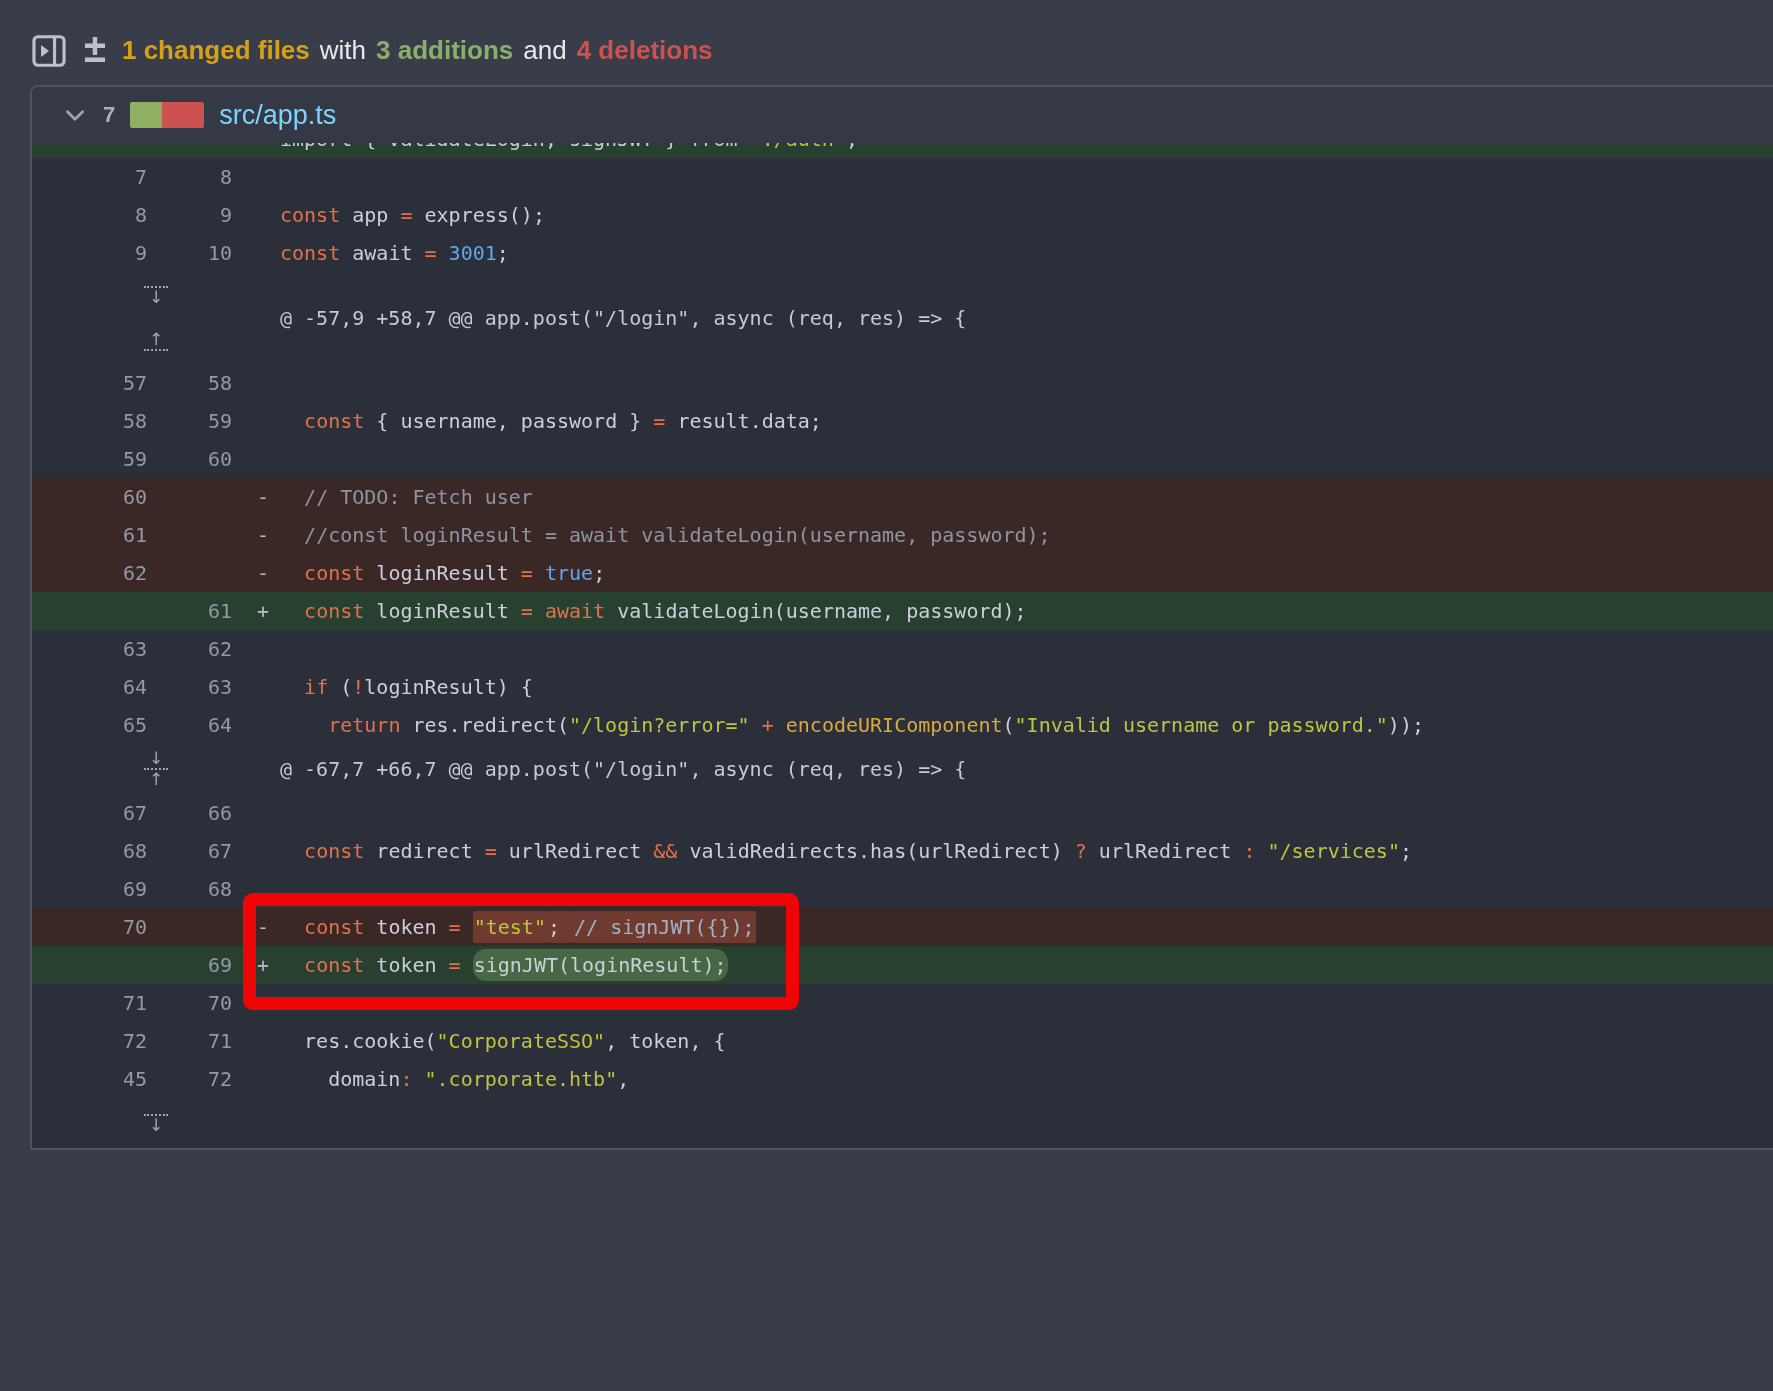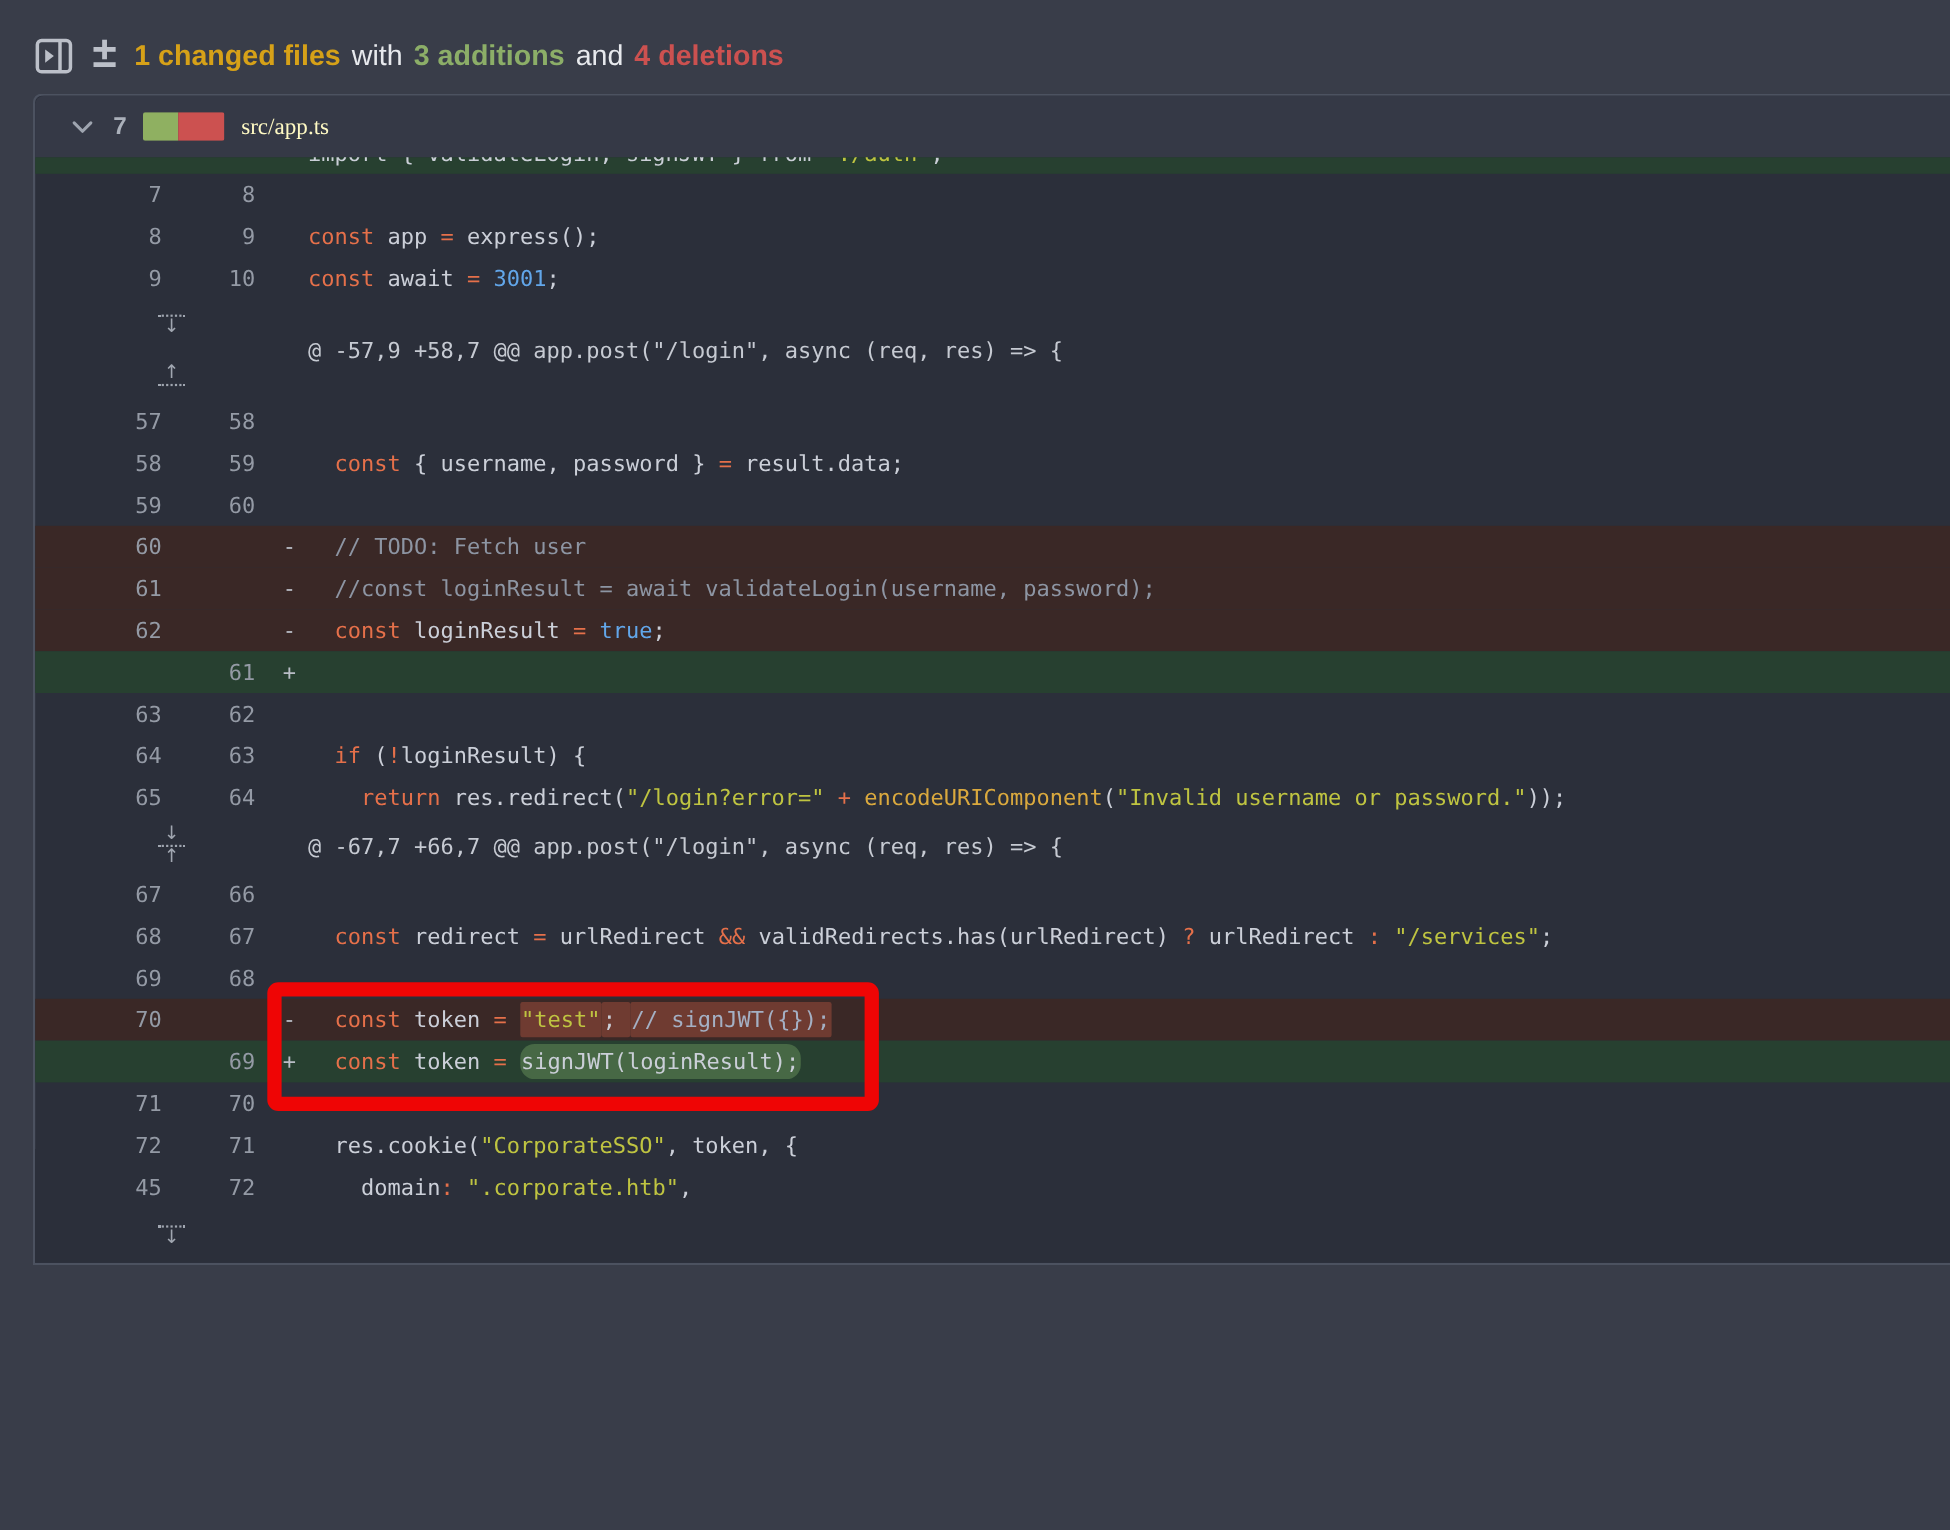--- a/index.html
+++ b/index.html
@@ -19,21 +19,21 @@
   .diff-box { margin-left:30px; background:#2b2f3a; border-left:2px solid #4c5260;
               border-top:2px solid #4c5260; border-bottom:2px solid #4c5260;
               border-top-left-radius:8px; width:1743px; }
   .file-header { height:56px; background:#353946; display:flex; align-items:center;
                  gap:15px; padding-left:30px; border-top-left-radius:8px; }
   .collapse-btn { cursor:pointer; display:flex; align-items:center; }
   .file-count { color:#aab0ba; font-weight:bold; font-size:22px; }
   .diffstat { width:74px; height:26px; display:flex; border-radius:2px; overflow:hidden; }
   .diffstat .g { background:#8fb061; }
   .diffstat .r { background:#cc5150; }
-  .file-name { font-family:Liberation Serif, serif; font-size:21px; color:#fef9c3; cursor:pointer; }
+  .file-name { font-family:Liberation Sans, sans-serif; font-size:27px; color:#7dd3fc; cursor:pointer; }
 
   
   .diff-body { font-family:"DejaVu Sans Mono", monospace; font-size:20px; color:#cbcfd8; }
   .row { display:flex; height:38px; line-height:38px; }
   .row.del { background:#3a2826; }
   .row.add { background:#274030; }
   .row.clip { height:15px; background:#274030; overflow:hidden; }
   .row.clip .code { margin-top:-23px; }
   .co { width:115px; text-align:right; color:#949aa5; }
   .cn { width:85px; text-align:right; color:#949aa5; }
@@ -170,20 +170,21 @@
       <div class="row del">
         <div class="co">62</div>
         <div class="cn"></div>
         <div class="cm">-</div>
         <div class="code"><span class="tok-d">  </span><span class="tok-k">const</span><span class="tok-d"> loginResult </span><span class="tok-k">=</span><span class="tok-d"> </span><span class="tok-n">true</span><span class="tok-d">;</span></div>
       </div>
       <div class="row add">
         <div class="co"></div>
         <div class="cn">61</div>
         <div class="cm">+</div>
+        <div class="code"><span class="tok-d">  </span><span class="tok-k">const</span><span class="tok-d"> loginResult </span><span class="tok-k">=</span><span class="tok-d"> </span><span class="tok-k">await</span><span class="tok-d"> validateLogin(username, password);</span></div>
       </div>
       <div class="row ctx">
         <div class="co">63</div>
         <div class="cn">62</div>
         <div class="cm"></div>
         <div class="code"></div>
       </div>
       <div class="row ctx">
         <div class="co">64</div>
         <div class="cn">63</div>

